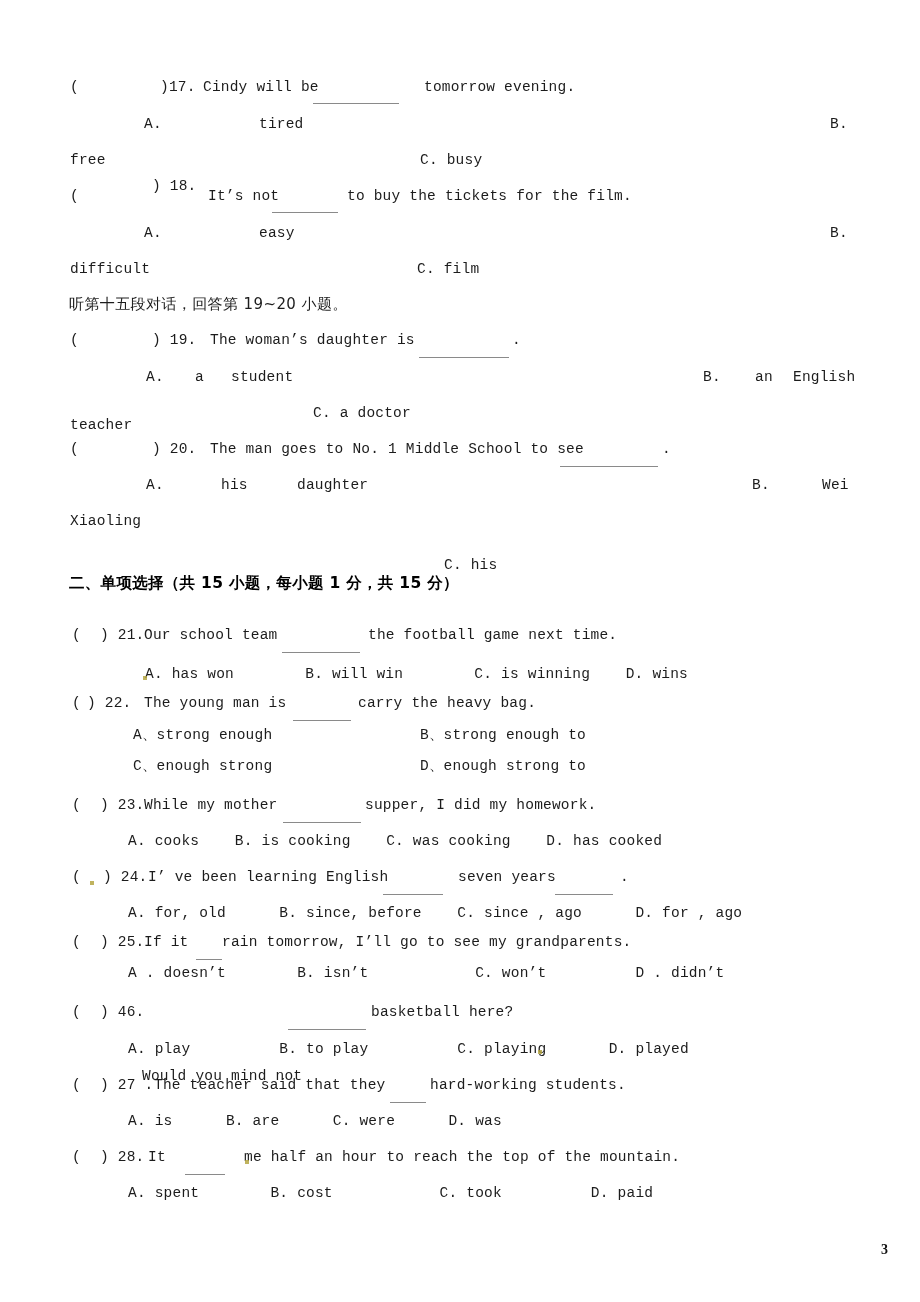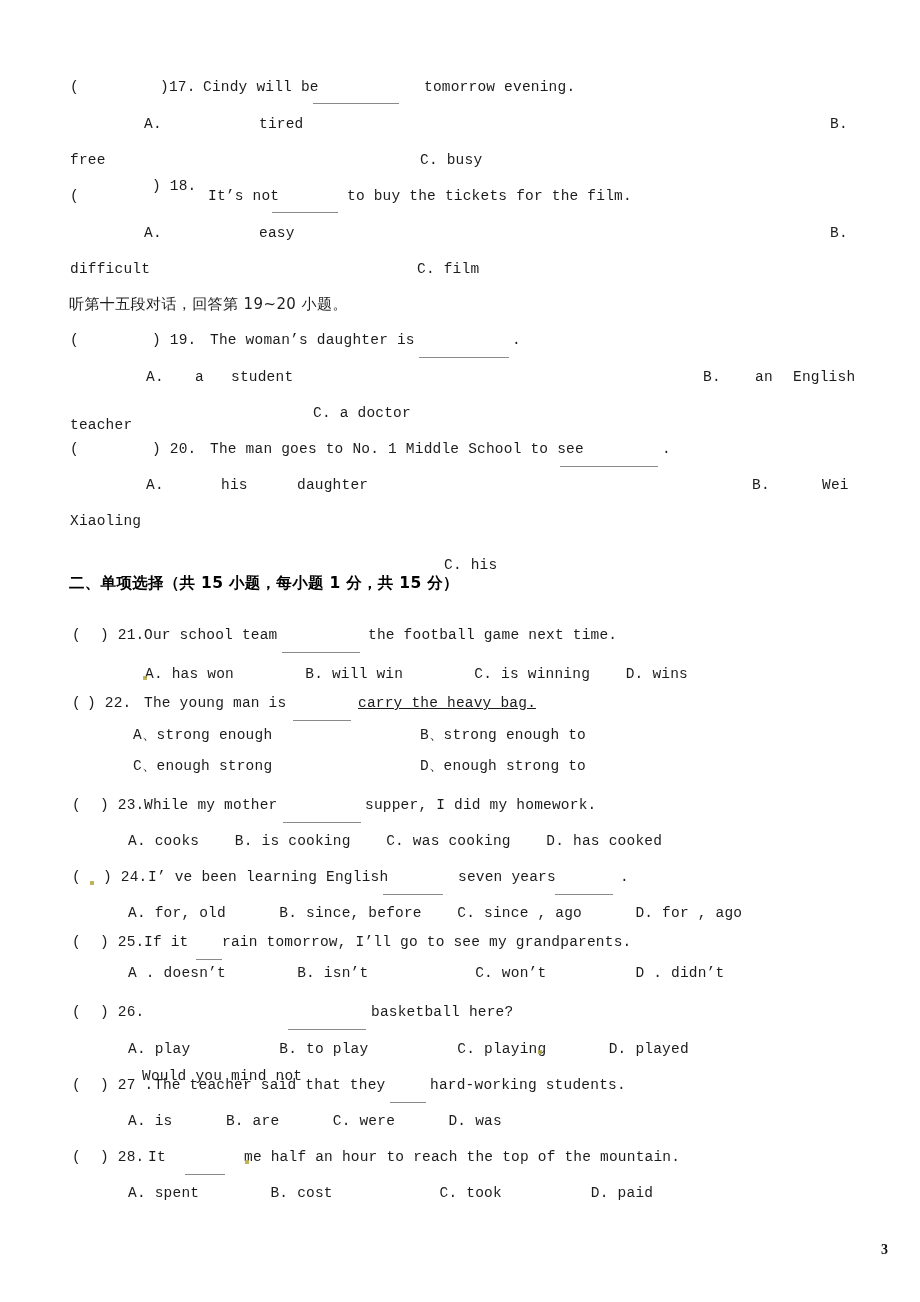--- a/index.html
+++ b/index.html
@@ -155,21 +155,21 @@
   <span class="run" style="left:144px; top:628px;">Our school team</span>
   <span class="blank b-w5" style="position:absolute; left:282px; top:641px;"></span>
   <span class="run" style="left:368px; top:628px;">the football game next time.</span>
   <span class="run" style="left:145px; top:667px;">A. has won        B. will win        C. is winning    D. wins</span>
   <span class="speck" style="left:143px; top:676px;"></span>
 
   <span class="run" style="left:72px; top:696px;">(</span>
   <span class="run" style="left:87px; top:696px;font-family:Liberation Mono, monospace;">) 22.</span>
   <span class="run" style="left:144px; top:696px;">The young man is</span>
   <span class="blank b-w12" style="position:absolute; left:293px; top:709px;"></span>
-  <span class="run" style="left:358px; top:696px;text-decoration:underline;">carry the heavy bag.</span>
+  <span class="run" style="left:358px; top:696px;">carry the heavy bag.</span>
 
   <span class="run" style="left:133px; top:728px;">A、strong enough</span>
   <span class="run" style="left:420px; top:728px;">B、strong enough to</span>
   <span class="run" style="left:133px; top:759px;">C、enough strong</span>
   <span class="run" style="left:420px; top:759px;">D、enough strong to</span>
 
   <span class="run" style="left:72px; top:798px;">(</span>
   <span class="run" style="left:100px; top:798px;">) 23.</span>
   <span class="run" style="left:144px; top:798px;">While my mother</span>
   <span class="blank b-w5" style="position:absolute; left:283px; top:811px;"></span>
@@ -187,21 +187,21 @@
   <span class="run" style="left:128px; top:906px;">A. for, old      B. since, before    C. since , ago      D. for , ago</span>
 
   <span class="run" style="left:72px; top:935px;">(</span>
   <span class="run" style="left:100px; top:935px;">) 25.</span>
   <span class="run" style="left:144px; top:935px;">If it</span>
   <span class="blank b-w9" style="position:absolute; left:196px; top:948px;"></span>
   <span class="run" style="left:128px; top:966px;">A . doesn’t        B. isn’t            C. won’t          D . didn’t</span>
   <span class="run" style="left:222px; top:935px;">rain tomorrow, I’ll go to see my grandparents.</span>
 
   <span class="run" style="left:72px; top:1005px;">(</span>
-  <span class="run" style="left:100px; top:1005px;">) 26.</span>
+  <span class="run" style="left:100px; top:1005px;">) 46.</span>
   <span class="run" style="left:142px; top:1038px;margin-top:31px;">Would you mind not</span>
   <span class="blank b-w5" style="position:absolute; left:288px; top:1018px;"></span>
   <span class="run" style="left:371px; top:1005px;">basketball here?</span>
   <span class="run" style="left:128px; top:1042px;">A. play          B. to play          C. playing       D. played</span>
   <span class="speck" style="left:538px; top:1050px;"></span>
 
   <span class="run" style="left:72px; top:1078px;">(</span>
   <span class="run" style="left:100px; top:1078px;">) 27 .</span>
   <span class="run" style="left:154px; top:1078px;">The teacher said that they</span>
   <span class="blank b-w11" style="position:absolute; left:390px; top:1091px;"></span>

